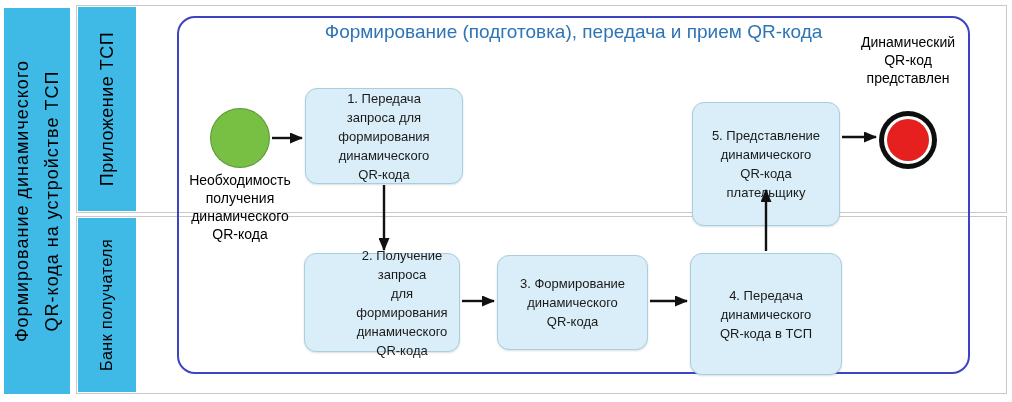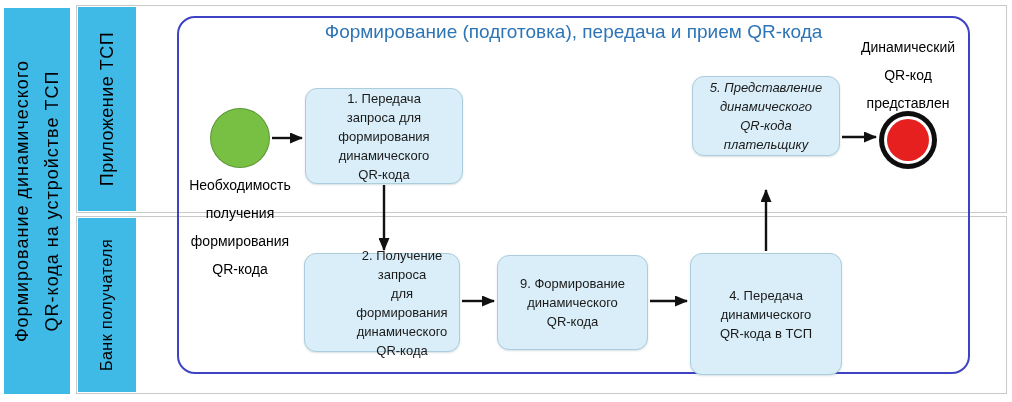--- a/index.html
+++ b/index.html
@@ -45,42 +45,42 @@
     position:absolute;left:177px;top:21px;width:793px;text-align:center;
     color:#2E75B6;font-size:19px;
   }
   
   .start-event{
     position:absolute;left:210px;top:108px;width:60px;height:60px;border-radius:50%;
     background:#77C044;border:1px solid rgba(0,0,0,0.22);box-sizing:border-box;
   }
   .event-label{
     position:absolute;text-align:center;white-space:pre-line;
-    font-size:14px;line-height:28px;color:#000;
+    font-size:14px;line-height:18px;color:#000;
   }
   .start-label{left:160px;top:171px;width:160px;}
   .end-label{left:833px;top:33px;width:150px;}
   .end-event{
     position:absolute;left:879px;top:111px;width:58px;height:58px;border-radius:50%;
     background:#0e0e0e;
   }
   .end-event .ring-white{position:absolute;inset:5px;border-radius:50%;background:#ffffff;}
   .end-event .ring-red{position:absolute;inset:8px;border-radius:50%;background:#E5201E;}
   
   .task{
     position:absolute;background:#D9EEF8;border:1px solid #ABCDDC;border-radius:12px;
     box-sizing:border-box;display:flex;align-items:center;justify-content:center;
     text-align:center;white-space:pre-line;font-size:13px;line-height:19px;color:#1a1a1a;
     box-shadow:0 1px 2px rgba(90,130,150,0.25);
   }
   .task-1{left:305px;top:88px;width:158px;height:96px;}
   .task-2{left:304px;top:253px;width:156px;height:99px;padding-left:40px;}
   .task-3{left:497px;top:255px;width:151px;height:95px;}
   .task-4{left:690px;top:253px;width:152px;height:122px;}
-  .task-5{left:692px;top:76px;width:148px;height:80px;font-style:italic;}
+  .task-5{left:692px;top:102px;width:148px;height:124px;}
   .flows{position:absolute;left:0;top:0;width:1012px;height:402px;pointer-events:none;}
 </style>
 </head>
 <body>
 
 <div class="stage">
 
   <div class="pool-bar">
     <div class="vlabel">Формирование динамического
 QR-кода на устройстве ТСП</div>
@@ -94,33 +94,33 @@
   <div class="lane-cell bottom">
     <div class="vlabel">Банк получателя</div>
   </div>
 
   <div class="process-container"></div>
   <div class="process-title">Формирование (подготовка), передача и прием QR-кода</div>
 
   <div class="start-event"></div>
   <div class="event-label start-label">Необходимость
 получения
-формирования
+динамического
 QR-кода</div>
 
   <div class="task task-1">1. Передача
 запроса для
 формирования
 динамического
 QR-кода</div>
   <div class="task task-2">2. Получение запроса
 для формирования
 динамического
 QR-кода</div>
-  <div class="task task-3">9. Формирование
+  <div class="task task-3">3. Формирование
 динамического
 QR-кода</div>
   <div class="task task-4">4. Передача
 динамического
 QR-кода в ТСП</div>
   <div class="task task-5">5. Представление
 динамического
 QR-кода
 плательщику</div>
 

